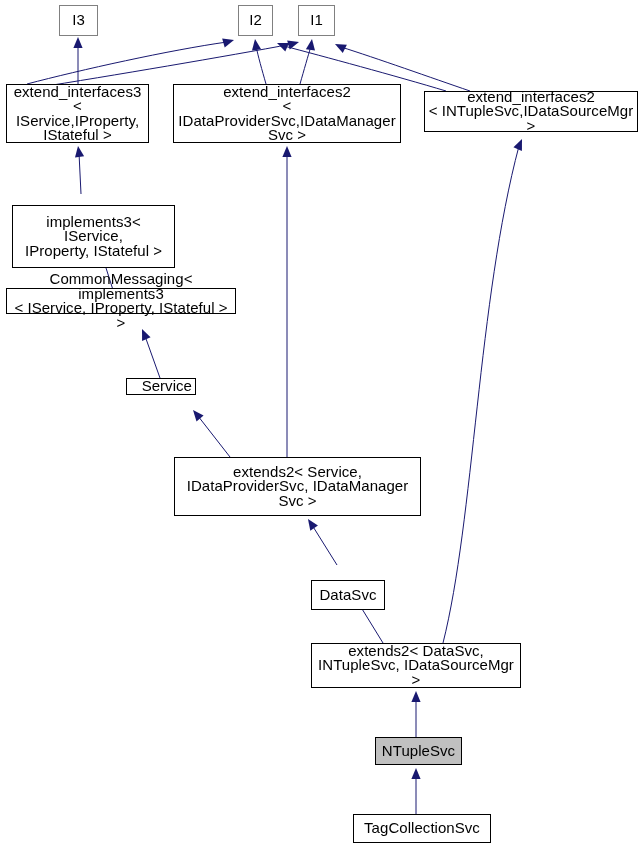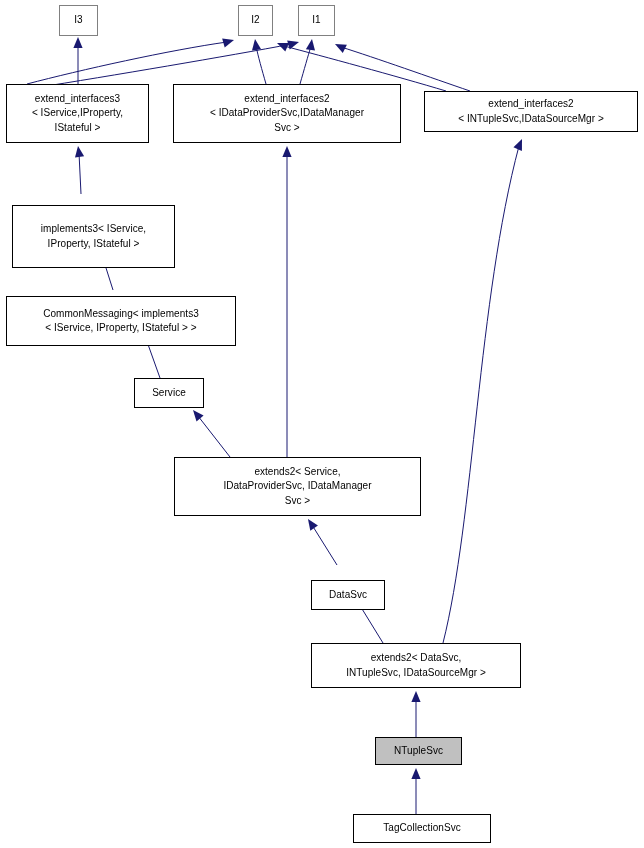--- a/index.html
+++ b/index.html
@@ -26,21 +26,21 @@
   .node {
     position: absolute;
     box-sizing: border-box;
     display: flex;
     align-items: center;
     justify-content: center;
     text-align: center;
     background: #ffffff;
     border: 1px solid #000000;
     color: #000000;
-    font-size: 10px;
+    font-size: 15px;
     line-height: 14.5px;
     letter-spacing: 0.05px;
     white-space: pre-line;
     z-index: 5;
   }
   .node.iface {
     border-color: #808080;
   }
   .node.current {
     background: #c0c0c0;
@@ -134,23 +134,23 @@
       <div class="node" style="left: 6px; top: 84px; width: 143px; height: 59px;"><span class="node-label">extend_interfaces3
 &lt; IService,IProperty,
 IStateful &gt;</span></div>
       <div class="node" style="left: 173px; top: 84px; width: 228px; height: 59px;"><span class="node-label">extend_interfaces2
 &lt; IDataProviderSvc,IDataManager
 Svc &gt;</span></div>
       <div class="node" style="left: 424px; top: 91px; width: 214px; height: 41px;"><span class="node-label">extend_interfaces2
 &lt; INTupleSvc,IDataSourceMgr &gt;</span></div>
       <div class="node" style="left: 12px; top: 194px; width: 163px; height: 63px; margin-top: 11px;"><span class="node-label">implements3&lt; IService,
 IProperty, IStateful &gt;</span></div>
-      <div class="node" style="left: 6px; top: 296px; width: 230px; height: 50px;"><span class="node-label">CommonMessaging&lt; implements3
+      <div class="node" style="left: 6px; top: 288px; width: 230px; height: 26px;"><span class="node-label">CommonMessaging&lt; implements3
 &lt; IService, IProperty, IStateful &gt; &gt;</span></div>
-      <div class="node" style="left: 134px; top: 378px; width: 70px; height: 30px;"><span class="node-label">Service</span></div>
+      <div class="node" style="left: 126px; top: 378px; width: 70px; height: 17px; text-align: right;"><span class="node-label">Service</span></div>
       <div class="node" style="left: 174px; top: 457px; width: 247px; height: 59px;"><span class="node-label">extends2&lt; Service,
 IDataProviderSvc, IDataManager
 Svc &gt;</span></div>
       <div class="node" style="left: 311px; top: 565px; width: 74px; height: 30px; margin-top: 15px;"><span class="node-label">DataSvc</span></div>
       <div class="node" style="left: 311px; top: 643px; width: 210px; height: 45px;"><span class="node-label">extends2&lt; DataSvc,
 INTupleSvc, IDataSourceMgr &gt;</span></div>
       <div class="node current" style="left: 375px; top: 737px; width: 87px; height: 28px;"><span class="node-label">NTupleSvc</span></div>
       <div class="node" style="left: 353px; top: 814px; width: 138px; height: 29px; align-items: center;"><span class="node-label">TagCollectionSvc</span></div>
     </div>
 </div>

